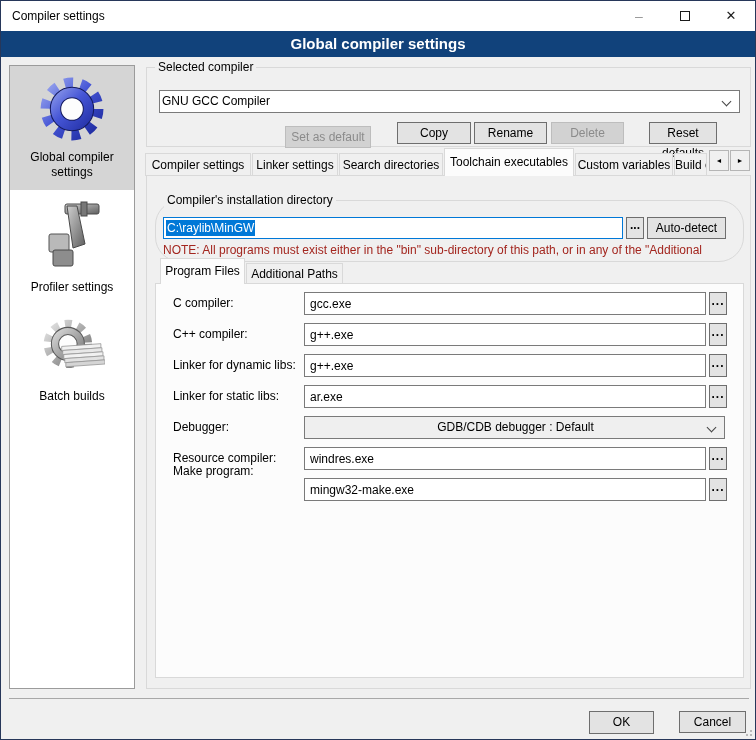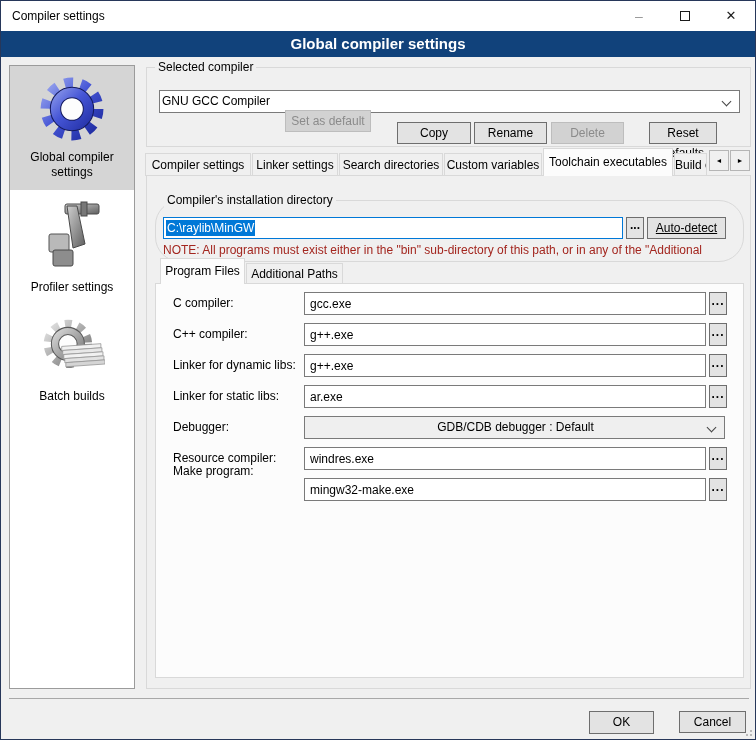--- a/index.html
+++ b/index.html
@@ -158,47 +158,47 @@
       <span class="lbl">Batch builds</span>
     </div>
   </div>
 
   <div class="groupbox" id="grp-compiler">
     <span class="group-label">Selected compiler</span>
     <div class="combo" id="compiler-combo">
       <span>GNU GCC Compiler</span>
       <span class="chev"></span>
     </div>
-    <div class="btn disabled" style="left:138px; top:42px; width:86px;">Set as default</div>
+    <div class="btn disabled" style="left:138px; top:58px; width:86px;">Set as default</div>
     <div class="btn" style="left:250px; top:54px; width:74px;">Copy</div>
     <div class="btn" style="left:327px; top:54px; width:73px;">Rename</div>
     <div class="btn disabled" style="left:404px; top:54px; width:73px;text-align:center;">Delete</div>
     <div class="btn" style="left:502px; top:54px; width:68px;">Reset defaults</div>
   </div>
 
   <div class="tabbar">
     <div class="tab" style="width:106px;">Compiler settings</div>
     <div class="tab" style="width:86px;">Linker settings</div>
     <div class="tab" style="width:104px;">Search directories</div>
+    <div class="tab active" style="width:130px;">Toolchain executables</div>
     <div class="tab" style="width:98px;">Custom variables</div>
-    <div class="tab active" style="width:130px;">Toolchain executables</div>
     <div class="tab" style="width:33px;">Build options</div>
   </div>
   <div class="tab-scroll" style="left:708px;"><span>◄</span></div>
   <div class="tab-scroll" style="left:729px;"><span>►</span></div>
 
   <div class="tabpanel">
 
     <div class="groupbox" id="grp-dir">
       <span class="group-label" style="background:#f0f0f0;">Compiler's installation directory</span>
       <div class="pathbox">
         <span class="sel">C:\raylib\MinGW</span>
       </div>
       <div class="btn" style="left:470px; top:16px; width:18px; line-height:14px; font-weight:bold;">...</div>
-      <div class="btn" style="left:491px; top:16px; width:79px;text-decoration:underline;">Auto-detect</div>
+      <div class="btn" style="left:491px; top:16px; width:79px;">Auto-detect</div>
       <div class="note">NOTE: All programs must exist either in the "bin" sub-directory of this path, or in any of the "Additional</div>
     </div>
 
     <div class="subtabbar">
       <div class="subtab active" style="width:85px;">Program Files</div>
       <div class="subtab" style="width:97px;">Additional Paths</div>
     </div>
 
     <div class="subpanel">
 

